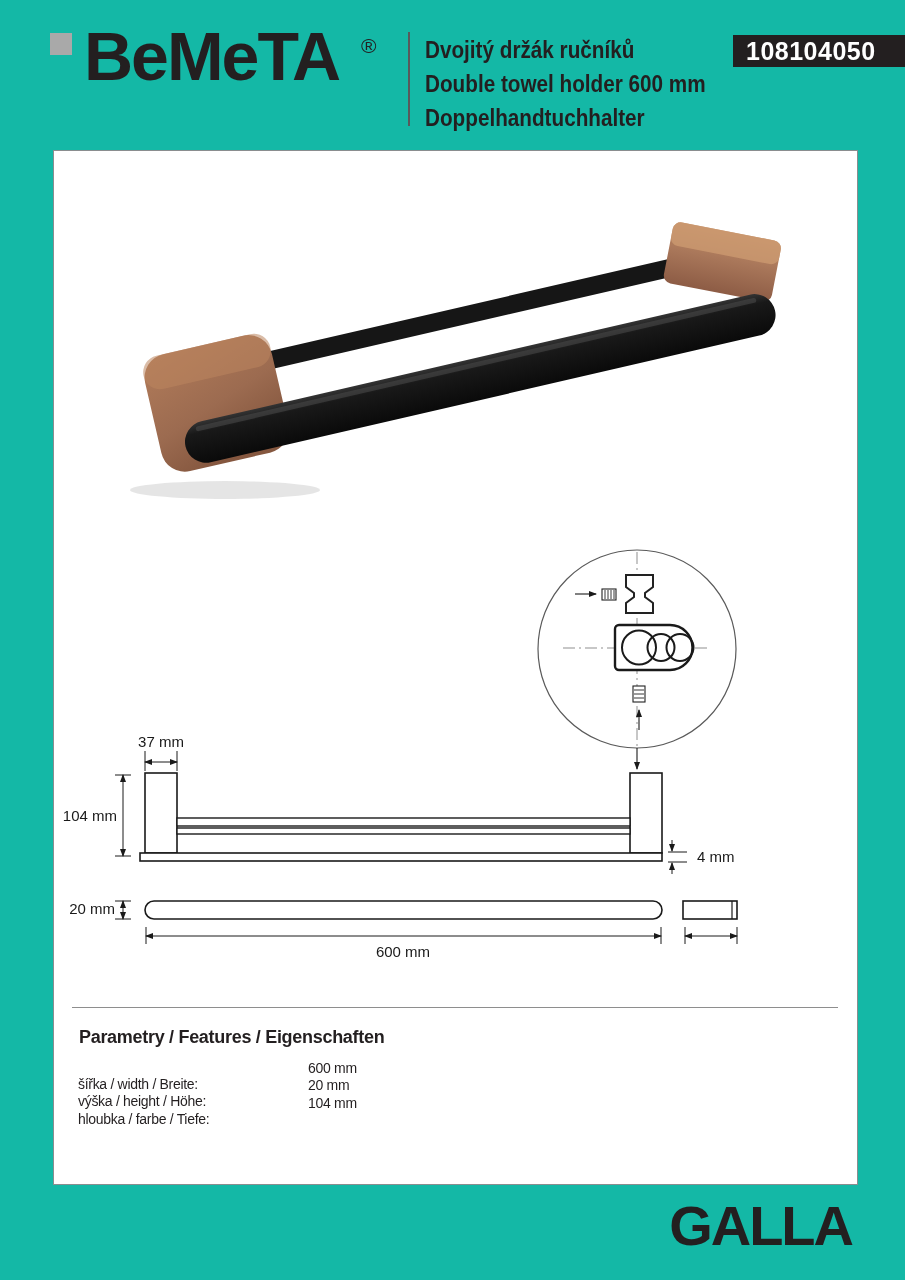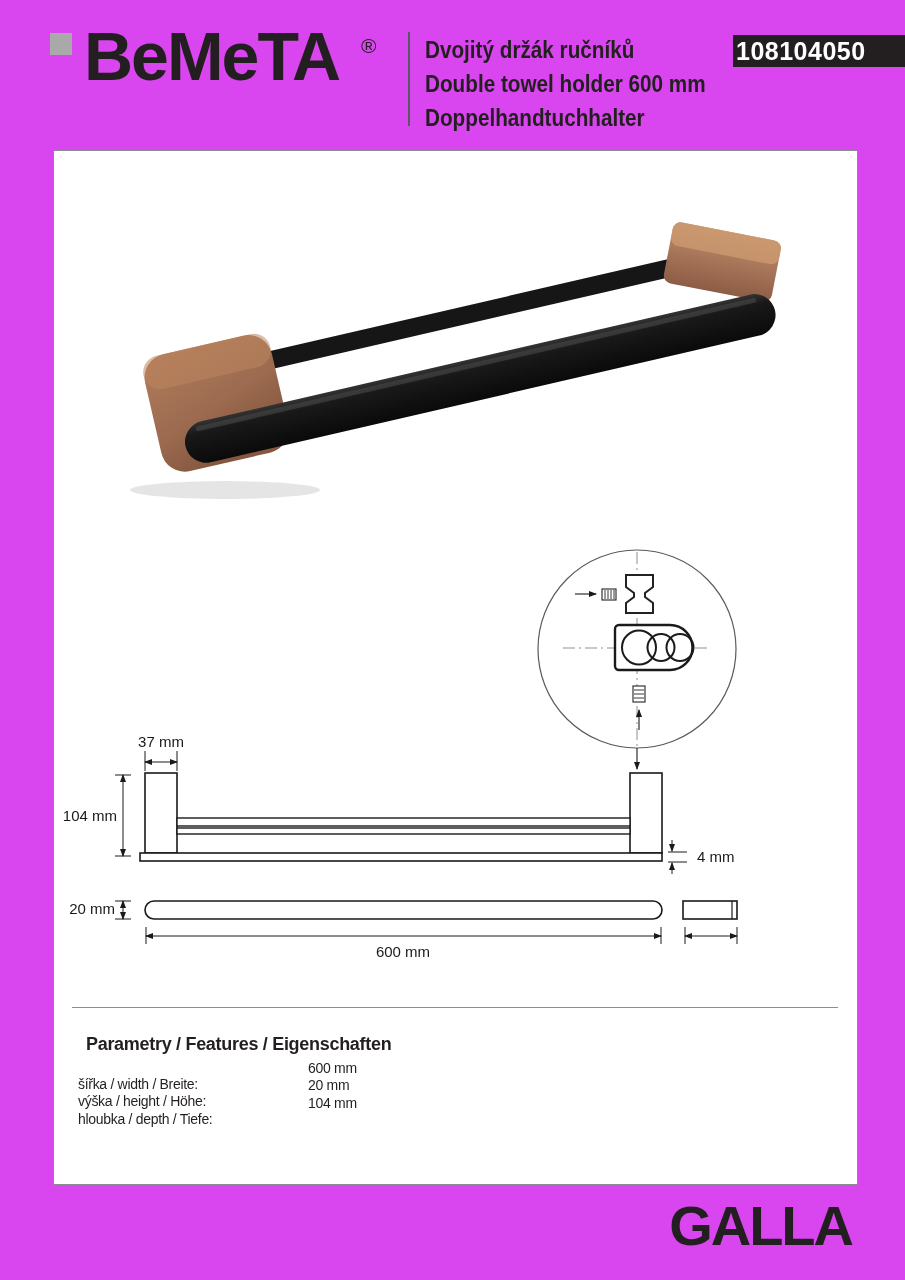--- a/index.html
+++ b/index.html
@@ -1,36 +1,36 @@
 <!DOCTYPE html>
 <html><head>
 <meta charset="utf-8">
 <style>
   html,body{margin:0;padding:0;background:#fff;}
   .page{
-    position:relative;width:905px;height:1280px;background:#d946ef;overflow:hidden;
+    position:relative;width:905px;height:1280px;background:#14b8a6;overflow:hidden;
     font-family:"Liberation Sans","DejaVu Sans",sans-serif;color:#231f20;
   }
   
   .logo-square{position:absolute;left:50px;top:33px;width:22px;height:22px;background:#a9a9a9;}
   .logo-text{position:absolute;left:84px;top:22px;font-size:68px;font-weight:bold;letter-spacing:-2px;line-height:1;color:#231f20;}
   .logo-reg{position:absolute;left:361px;top:34px;font-size:21px;font-weight:normal;color:#231f20;}
   .header-divider{position:absolute;left:408px;top:32px;width:2px;height:94px;background:#58595b;}
   .titles{position:absolute;left:425px;top:33px;font-weight:bold;font-size:23px;line-height:34px;transform:scaleX(.9);transform-origin:left top;white-space:nowrap;}
   .code-badge{
     position:absolute;left:733px;top:35px;width:172px;height:32px;background:#231f20;
-    color:#ffffff;font-size:25px;font-weight:bold;line-height:32px;padding-left:3px;box-sizing:border-box;letter-spacing:.5px;
+    color:#ffffff;font-size:25px;font-weight:bold;line-height:32px;padding-left:13px;box-sizing:border-box;letter-spacing:.5px;
   }
   
   .main-box{position:absolute;left:53px;top:150px;width:803px;height:1033px;border:1px solid #8a8d8f;background:#fff;}
   .photo-svg{position:absolute;left:55px;top:160px;}
   .draw-svg{position:absolute;left:55px;top:500px;}
   
   .param-separator{position:absolute;left:72px;top:1007px;width:766px;height:1px;background:#8e8e8e;}
-  .param-heading{position:absolute;left:78px;top:1026px;margin:8px;font-size:18px;font-weight:bold;letter-spacing:-.3px;white-space:nowrap;}
+  .param-heading{position:absolute;left:78px;top:1026px;margin:1px;font-size:18px;font-weight:bold;letter-spacing:-.3px;white-space:nowrap;}
   .param-rows{position:absolute;left:78px;top:1060px;width:740px;}
   .param-row{position:relative;height:17.4px;font-size:14px;letter-spacing:-.3px;white-space:nowrap;}
   .param-label{position:absolute;left:0;top:16px;}
   .param-value{position:absolute;left:230px;top:0;}
   
   .series-name{position:absolute;right:53px;top:1198px;font-size:56px;font-weight:bold;letter-spacing:-2px;line-height:1;}
   svg text{font-family:"Liberation Sans","DejaVu Sans",sans-serif;fill:#1a1a1a;}
 </style>
 </head>
 <body>
@@ -192,20 +192,20 @@
   <div class="param-rows">
     <div class="param-row">
       <span class="param-label">šířka / width / Breite:</span>
       <span class="param-value">600 mm</span>
     </div>
     <div class="param-row">
       <span class="param-label">výška / height / Höhe:</span>
       <span class="param-value">20 mm</span>
     </div>
     <div class="param-row">
-      <span class="param-label">hloubka / depth / Tiefe:</span>
+      <span class="param-label">hloubka / farbe / Tiefe:</span>
       <span class="param-value">104 mm</span>
     </div>
   </div>
 
   <div class="series-name">GALLA</div>
 
 </div>
 
 </body></html>

